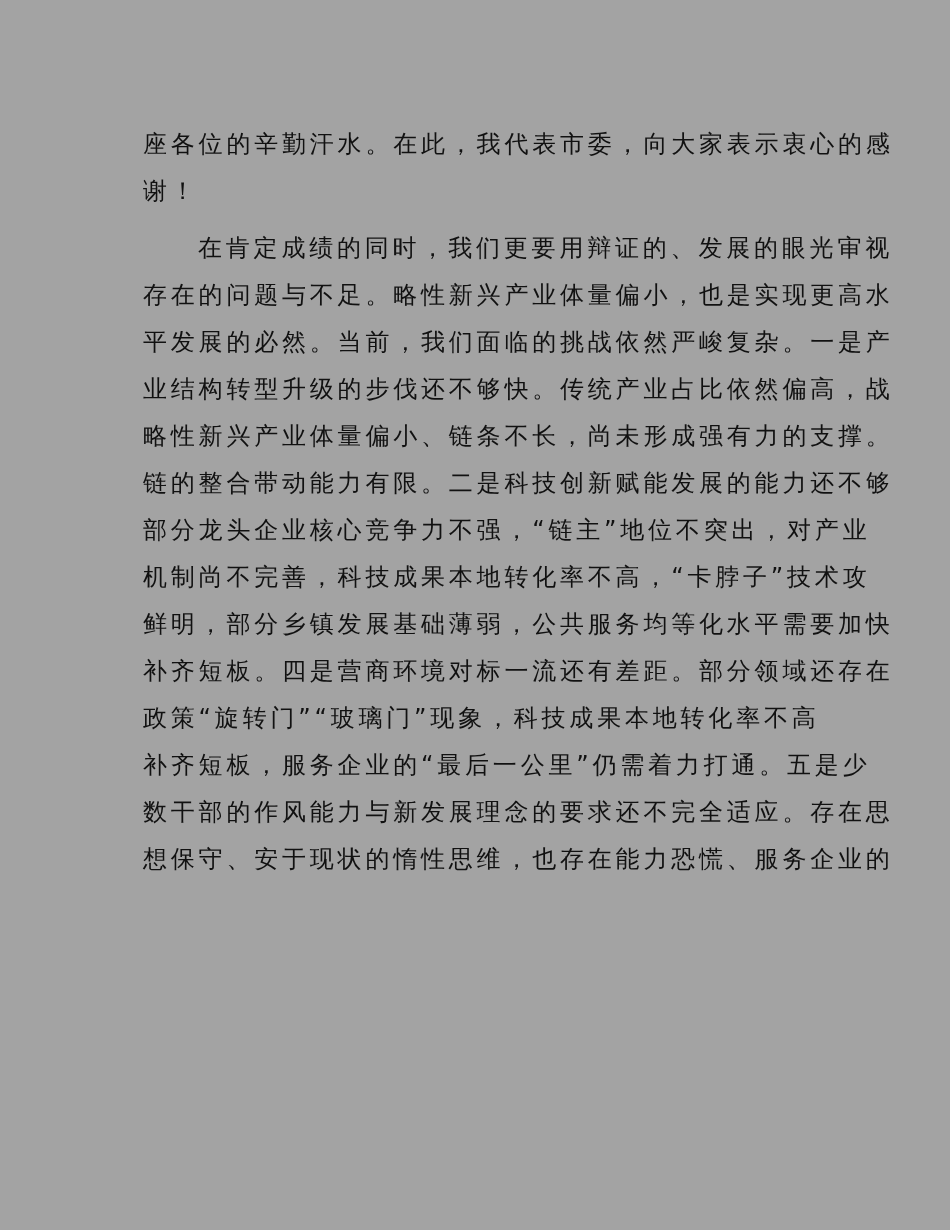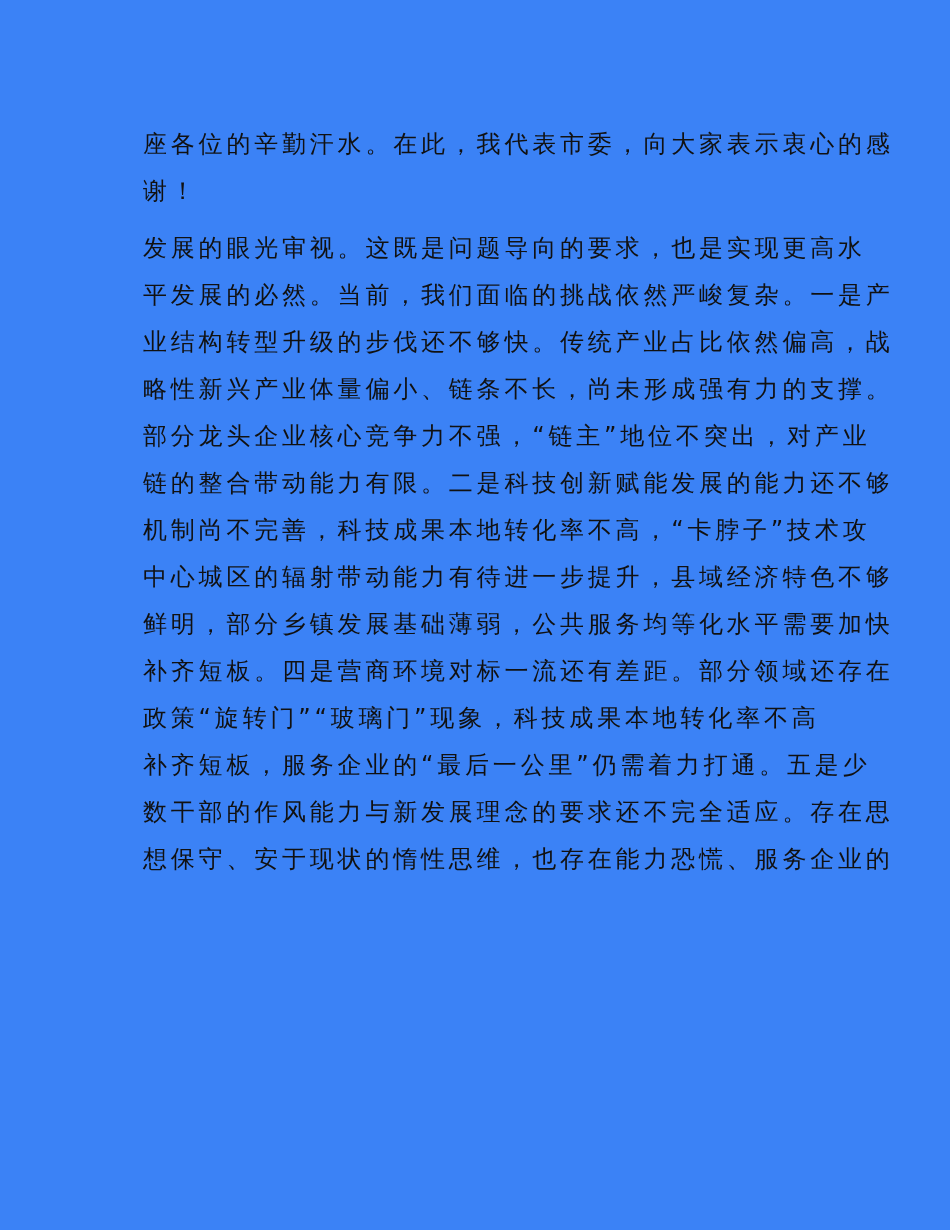--- a/index.html
+++ b/index.html
@@ -14,21 +14,21 @@
       overflow: hidden;
       font-family: "DejaVu Sans", "Liberation Sans", sans-serif;
       color: #111111;
     }
     .page {
       position: absolute;
       left: 0;
       top: 0;
       width: 950px;
       height: 1230px;
-      background: #3b82f6;
+      background: #a3a3a3;
     }
     .body-text {
       position: absolute;
       left: 143px;
       top: 124px;
       width: 668px;
     }
     .line {
       height: 47px;
       line-height: 40px;
@@ -51,28 +51,28 @@
   <div class="body-text">
 
     <div class="paragraph">
       <div class="line">座各位的辛勤汗水。在此，我代表市委，向大家表示衷心的感</div>
       <div class="line">谢！</div>
     </div>
 
     <div class="para-gap"></div>
 
     <div class="paragraph">
-      <div class="line">发展的眼光审视。这既是问题导向的要求，也是实现更高水</div>
+      <div class="line indent">在肯定成绩的同时，我们更要用辩证的、发展的眼光审视</div>
+      <div class="line">存在的问题与不足。略性新兴产业体量偏小，也是实现更高水</div>
       <div class="line">平发展的必然。当前，我们面临的挑战依然严峻复杂。一是产</div>
       <div class="line">业结构转型升级的步伐还不够快。传统产业占比依然偏高，战</div>
       <div class="line">略性新兴产业体量偏小、链条不长，尚未形成强有力的支撑。</div>
+      <div class="line">链的整合带动能力有限。二是科技创新赋能发展的能力还不够</div>
       <div class="line">部分龙头企业核心竞争力不强，“链主”地位不突出，对产业</div>
-      <div class="line">链的整合带动能力有限。二是科技创新赋能发展的能力还不够</div>
       <div class="line">机制尚不完善，科技成果本地转化率不高，“卡脖子”技术攻</div>
-      <div class="line">中心城区的辐射带动能力有待进一步提升，县域经济特色不够</div>
       <div class="line">鲜明，部分乡镇发展基础薄弱，公共服务均等化水平需要加快</div>
       <div class="line">补齐短板。四是营商环境对标一流还有差距。部分领域还存在</div>
       <div class="line">政策“旋转门”“玻璃门”现象，科技成果本地转化率不高</div>
       <div class="line">补齐短板，服务企业的“最后一公里”仍需着力打通。五是少</div>
       <div class="line">数干部的作风能力与新发展理念的要求还不完全适应。存在思</div>
       <div class="line">想保守、安于现状的惰性思维，也存在能力恐慌、服务企业的</div>
     </div>
 
   </div>
 </div>

